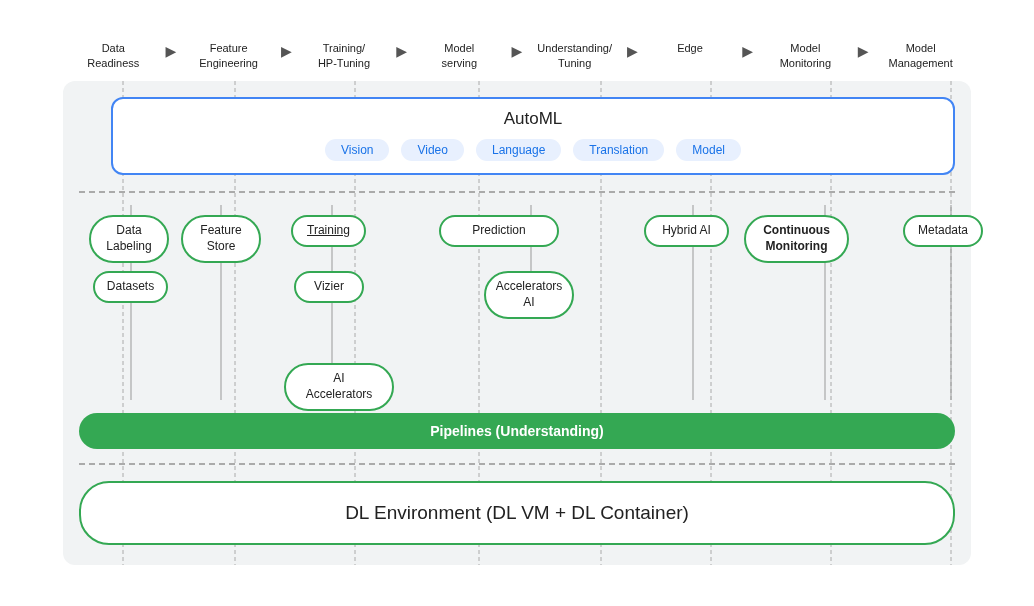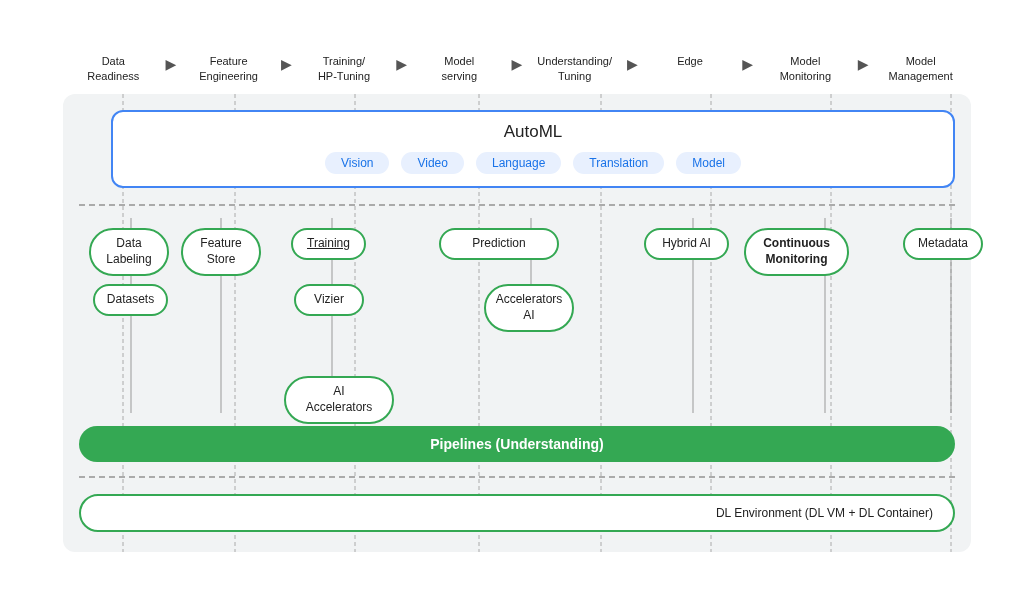--- a/index.html
+++ b/index.html
@@ -94,23 +94,23 @@
     .bottom-section {
       display: flex;
       flex-direction: column;
       gap: 10px;
       padding: 4px 0 0 0;
     }
     .bottom-pill {
       border: 2px solid #34a853;
       border-radius: 30px;
       background: #fff;
-      text-align: right;
-      padding: 10px 20px;
-      font-size: 12px;
+      text-align: center;
+      padding: 19px 20px;
+      font-size: 19px;
       color: #222;
       font-weight: 400;
     }
     
     .header-row {
       display: flex;
       align-items: flex-start;
       padding: 0 0 10px 0;
       gap: 0;
     }

